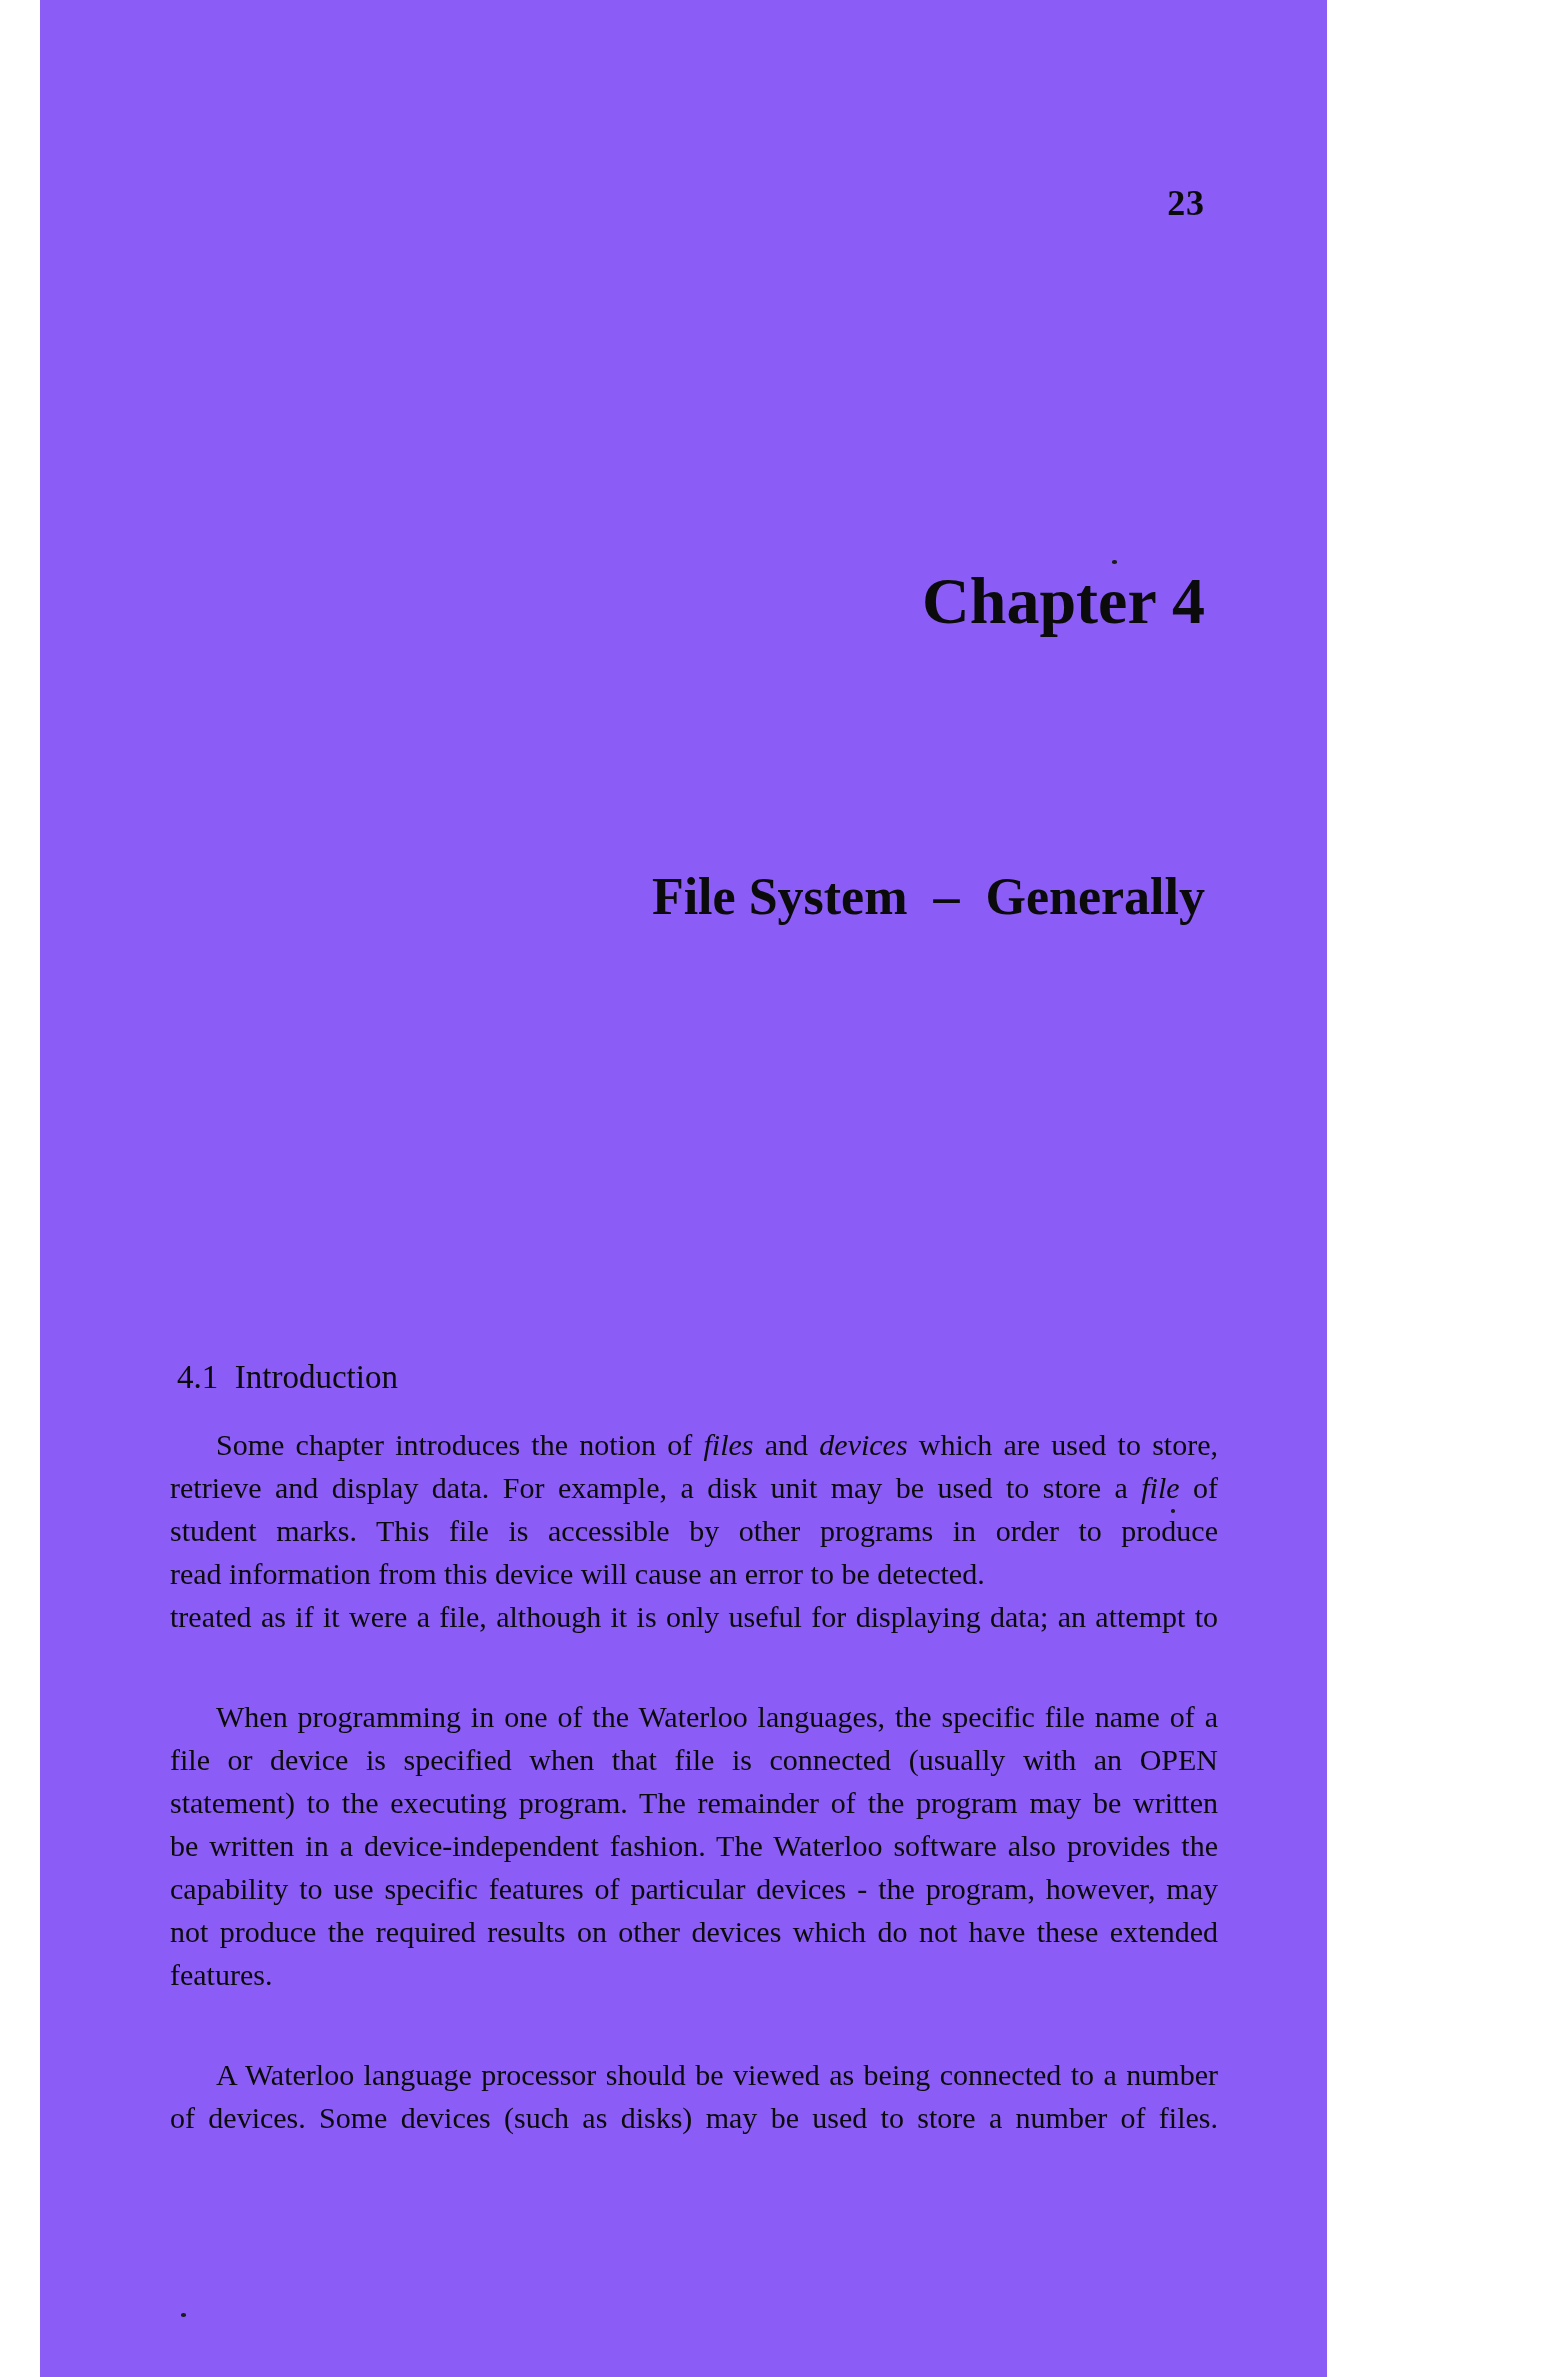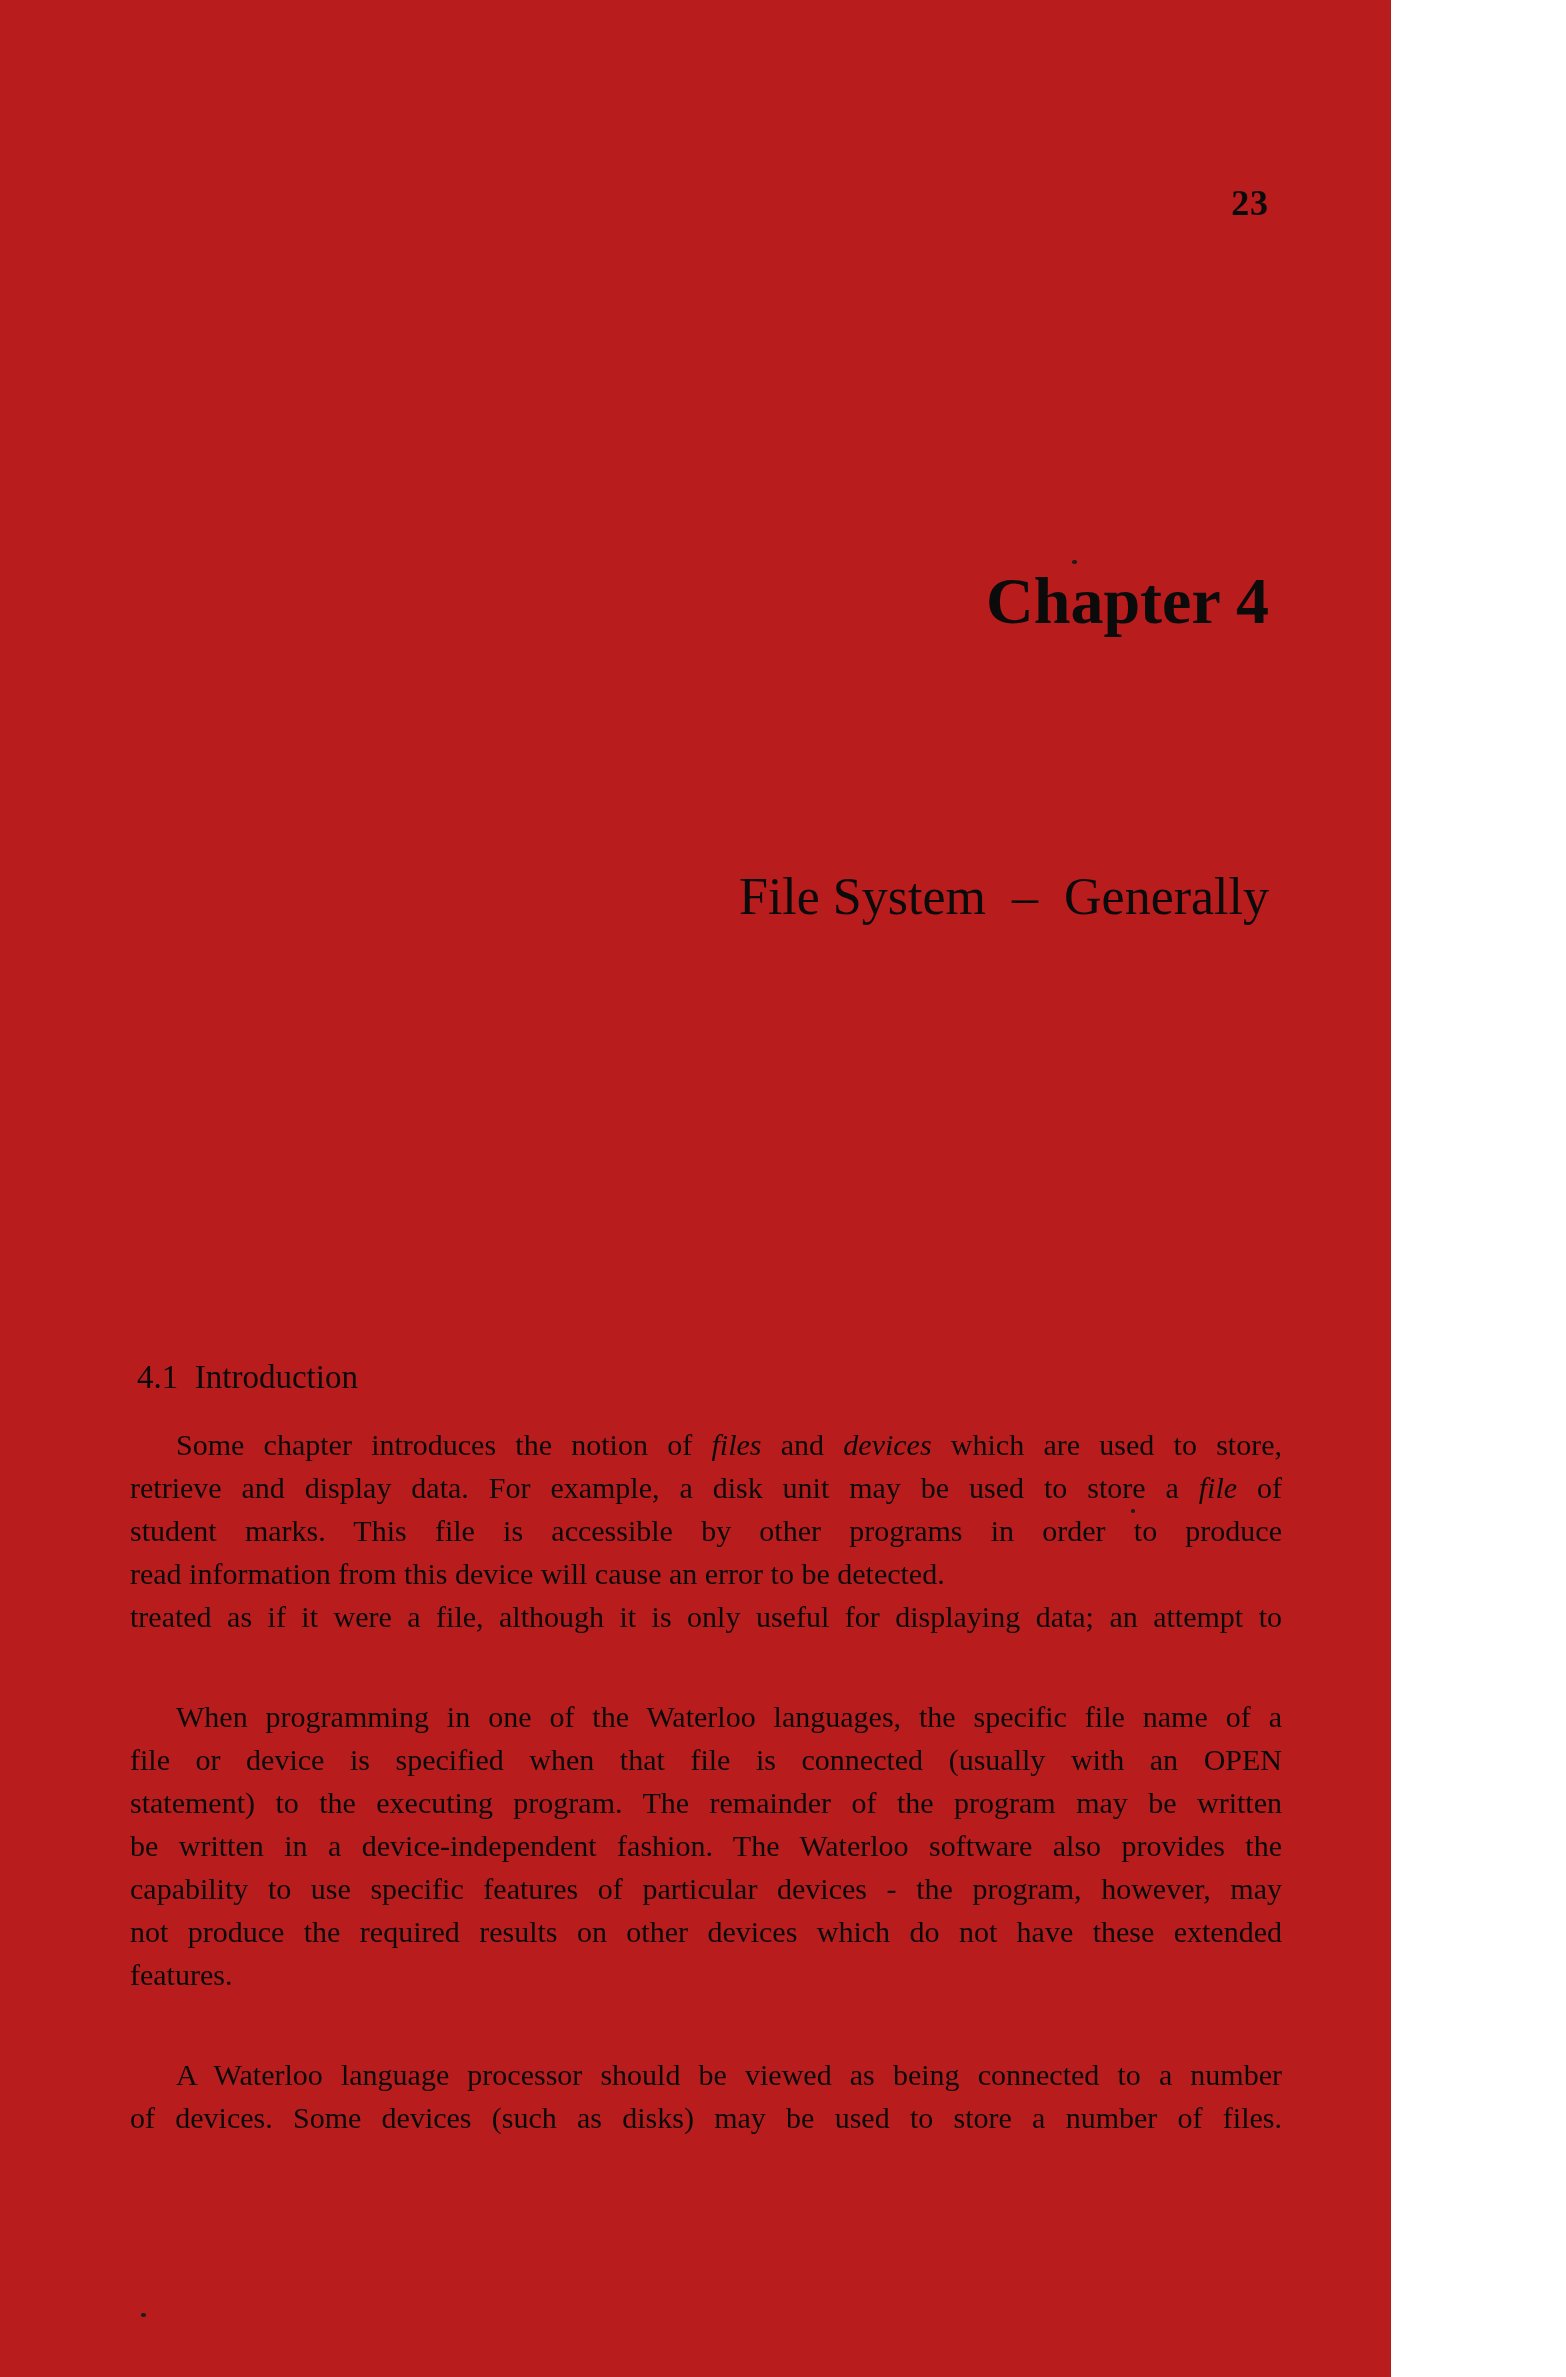--- a/index.html
+++ b/index.html
@@ -2,26 +2,27 @@
 <html style="font-size:14.2px"><head>
 <meta charset="utf-8">
 <style>
   html, body {
     margin: 0;
     padding: 0;
     background: #ffffff;
   }
   .page {
     position: relative;
-    width: 1391px;
+    width: 1287px;
     height: 2377px;
-    background: #b91c1c;
+    background: #8b5cf6;
     overflow: hidden;
     font-family: "Liberation Serif", "DejaVu Serif", serif;
     color: #0b0b0b;
+    margin-left: 40px;
   }
   .page-number {
     position: absolute;
     top: 182px;
     right: 122px;
     font-size: 36px;
     font-weight: 700;
     letter-spacing: 0.9px;
   }
   .chapter-heading {
@@ -30,21 +31,21 @@
     right: 122px;
     font-size: 66px;
     font-weight: 700;
     white-space: pre;
   }
   .chapter-title {
     position: absolute;
     top: 824px;
     right: 122px;
     font-size: 52px;
-    font-weight: 400;
+    font-weight: 700;
     white-space: pre;
     text-align: right;
   }
   .section-heading {
     position: absolute;
     top: 1326px;
     left: 137px;
     font-size: 33px;
     font-weight: 400;
     white-space: pre;

